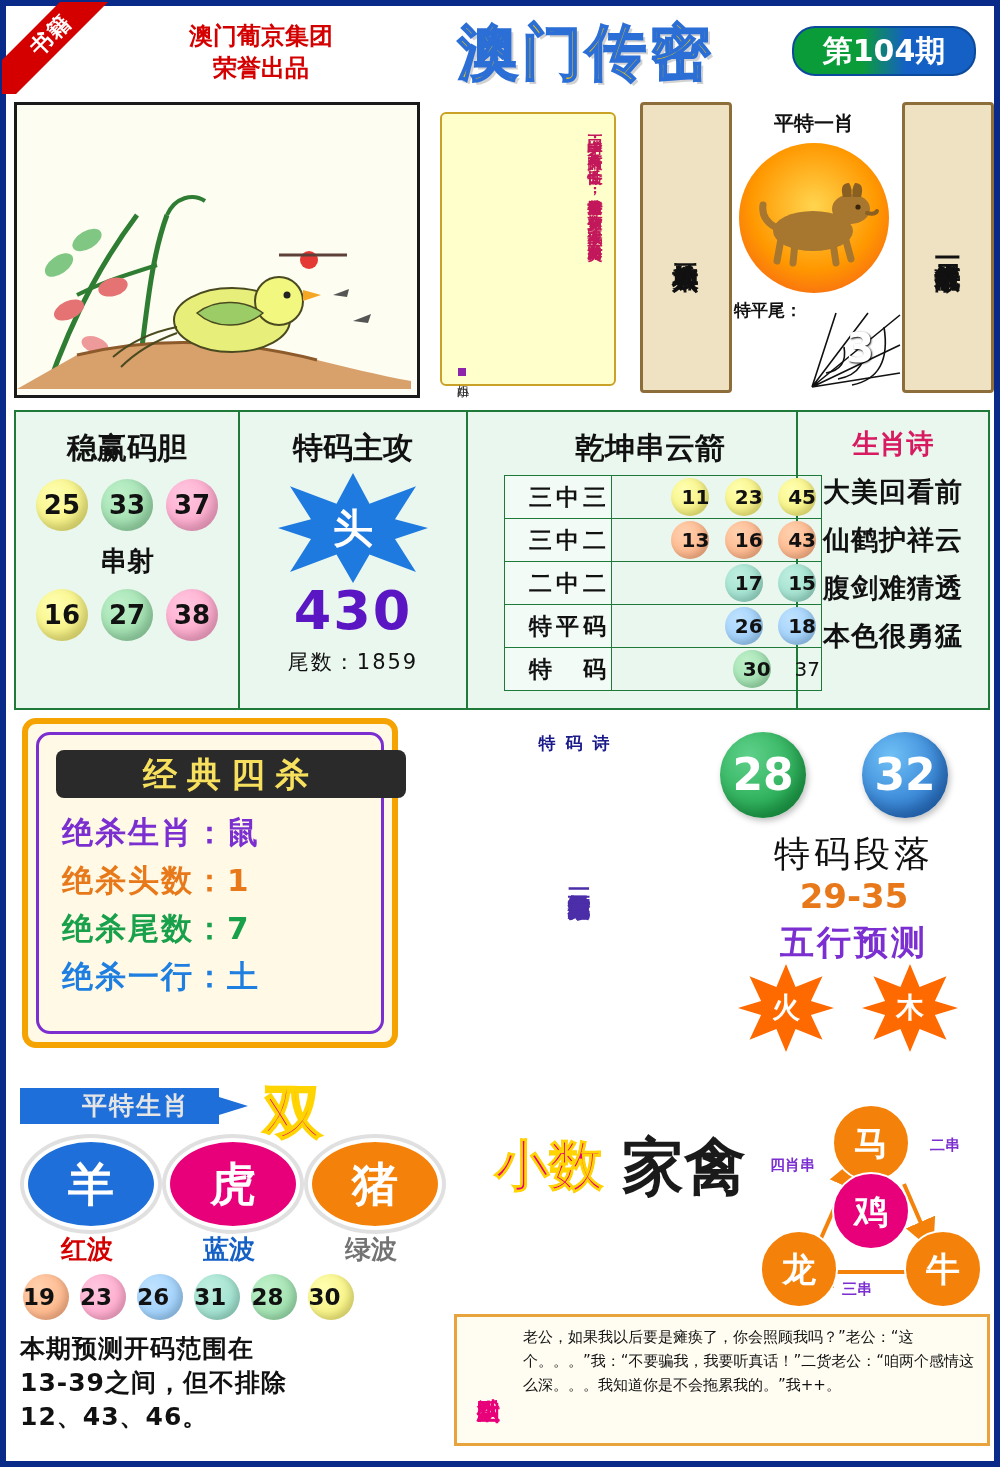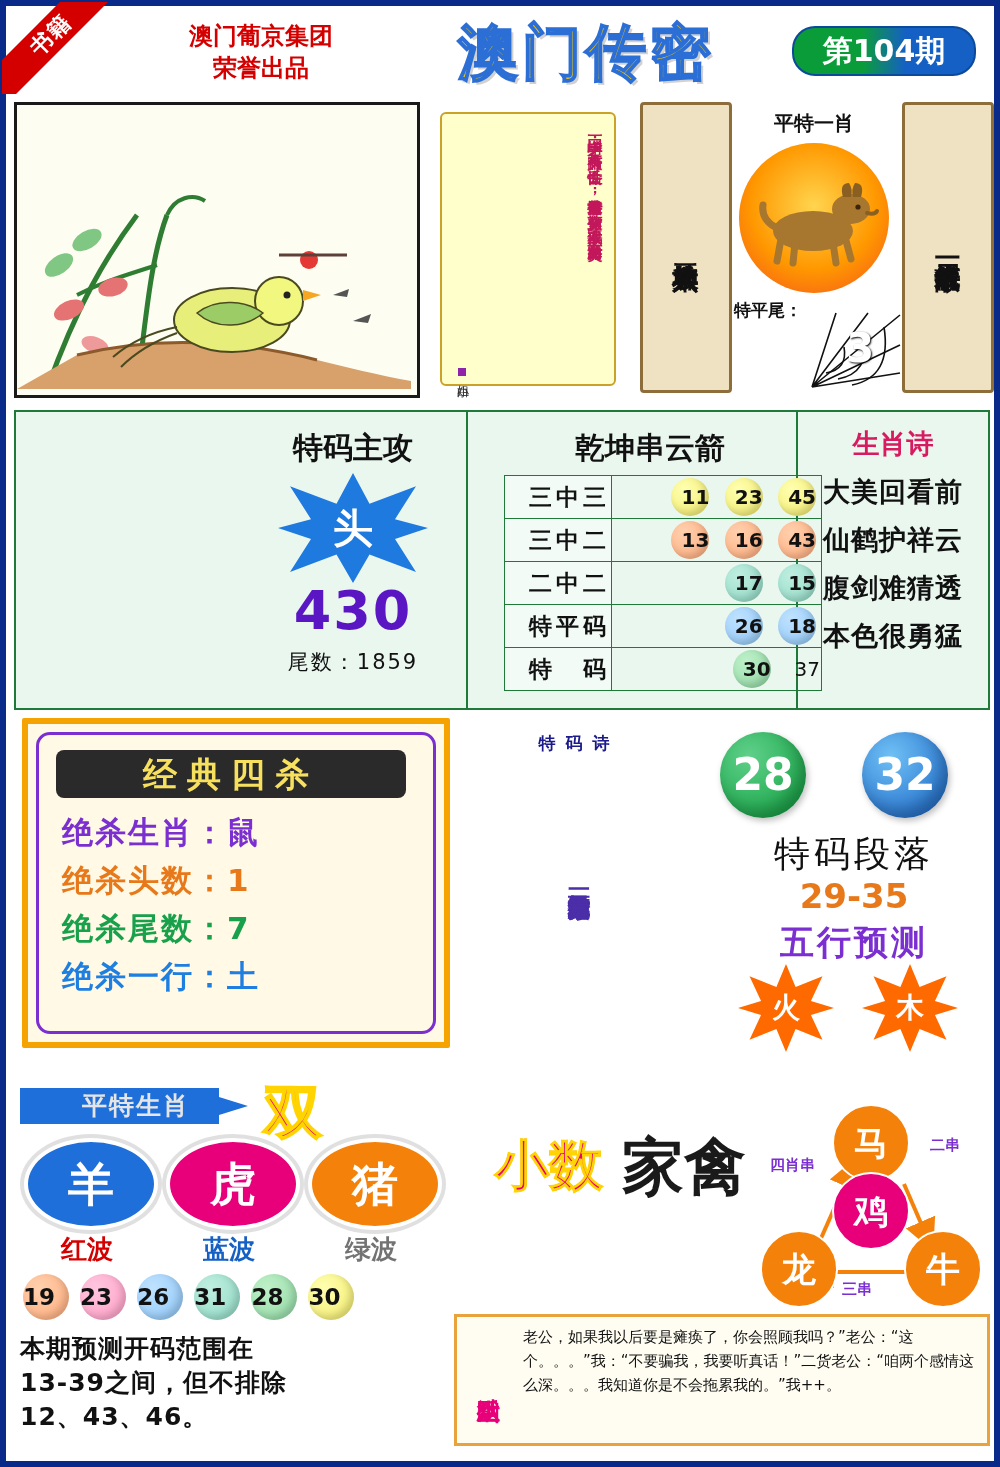--- a/index.html
+++ b/index.html
@@ -132,22 +132,22 @@
     display:inline-block;width:38px;height:38px;border-radius:50%;line-height:38px;
     font-size:20px;font-weight:bold;color:#111;margin:0 4px;
     box-shadow:inset -4px -4px 7px rgba(0,0,0,.16);
   }
   .plain{display:inline-block;width:38px;line-height:38px;font-size:20px;}
   .poem-title{text-align:center;font-size:27px;font-weight:bold;color:#d81b60;margin-top:14px;}
   .poem-line{text-align:center;font-size:27px;font-weight:bold;color:#111;margin-top:12px;letter-spacing:1px;}
   
   .band3{position:absolute;left:8px;top:712px;width:976px;height:360px;}
   .fourkill{
-    position:absolute;left:8px;top:0;width:428px;height:330px;
-    border:6px solid #f4a300;border-radius:2px;background:#fff9e6;box-sizing:border-box;
+    position:absolute;left:8px;top:0;width:376px;height:330px;
+    border:6px solid #f4a300;border-radius:14px;background:#fff9e6;box-sizing:border-box;
   }
   .fourkill .inner{
     position:absolute;inset:8px;border:3px solid #7b2fd0;border-radius:14px;
   }
   .fk-title{
     position:absolute;left:28px;top:26px;width:350px;height:48px;
     background:#2a2a2a;border-radius:8px;color:#f6e05e;font-size:34px;font-weight:bold;
     text-align:center;line-height:48px;letter-spacing:10px;
   }
   .fk-row{position:absolute;left:34px;width:350px;font-size:31px;font-weight:bold;letter-spacing:2px;}
@@ -336,20 +336,34 @@
       <div class="webnum">3</div>
     </div>
 
     <div class="couplet c-right">
       <div class="txt">牛箭一线天屏蔽</div>
     </div>
   </div>
 
   <div class="band2">
 
+    <div class="p p1">
+      <div class="p-title">稳赢码胆</div>
+      <div class="ballrow">
+        <span class="ball b-yellow">25</span>
+        <span class="ball b-green">33</span>
+        <span class="ball b-pink">37</span>
+      </div>
+      <div class="sub-title">串射</div>
+      <div class="ballrow">
+        <span class="ball b-yellow">16</span>
+        <span class="ball b-green">27</span>
+        <span class="ball b-pink">38</span>
+      </div>
+    </div>
 
     <div class="p p2">
       <div class="p-title">特码主攻</div>
       <div class="star">
         <div class="poly"></div>
         <div class="t">头</div>
       </div>
       <div class="bignum">430</div>
       <div class="tailtxt">尾数：1859</div>
     </div>

